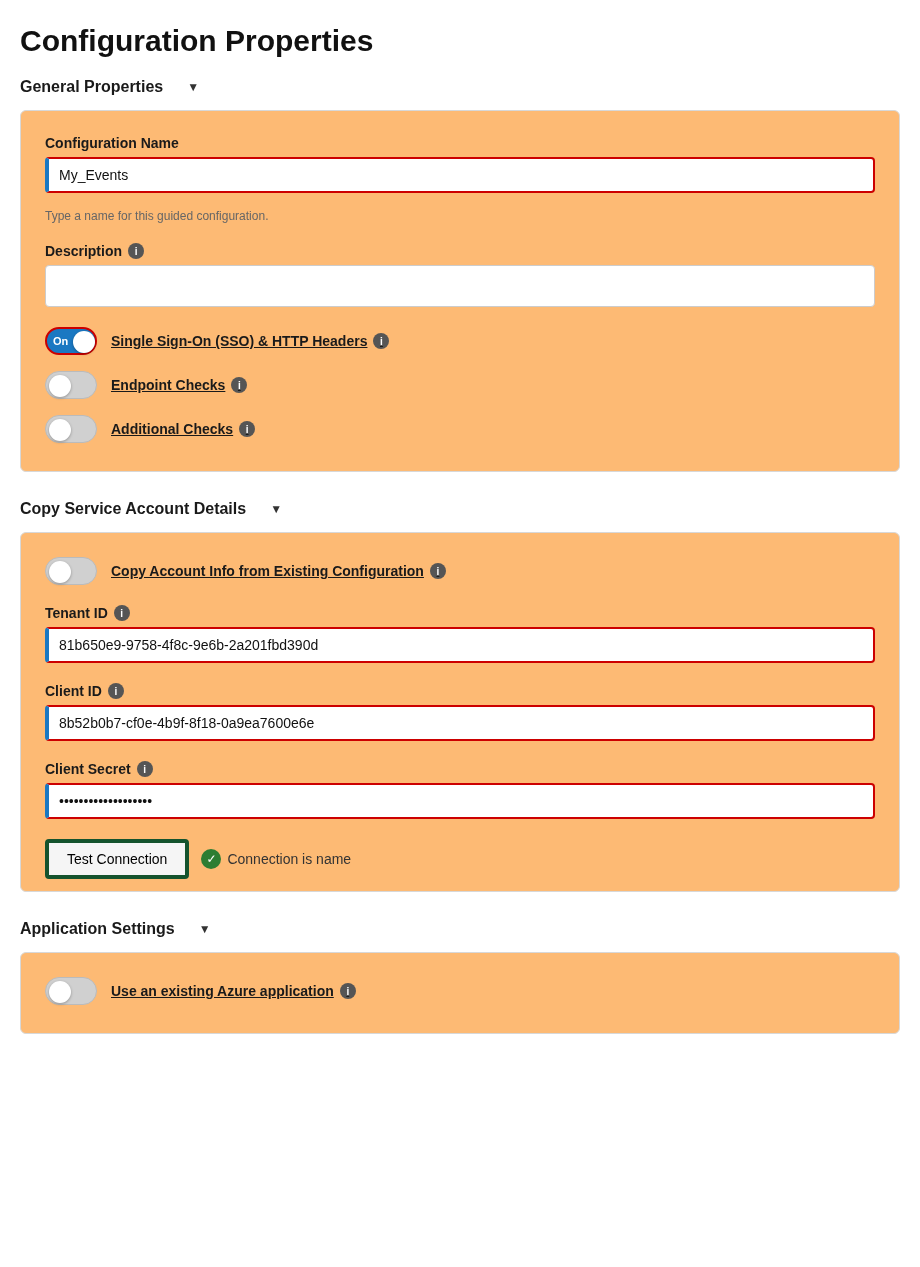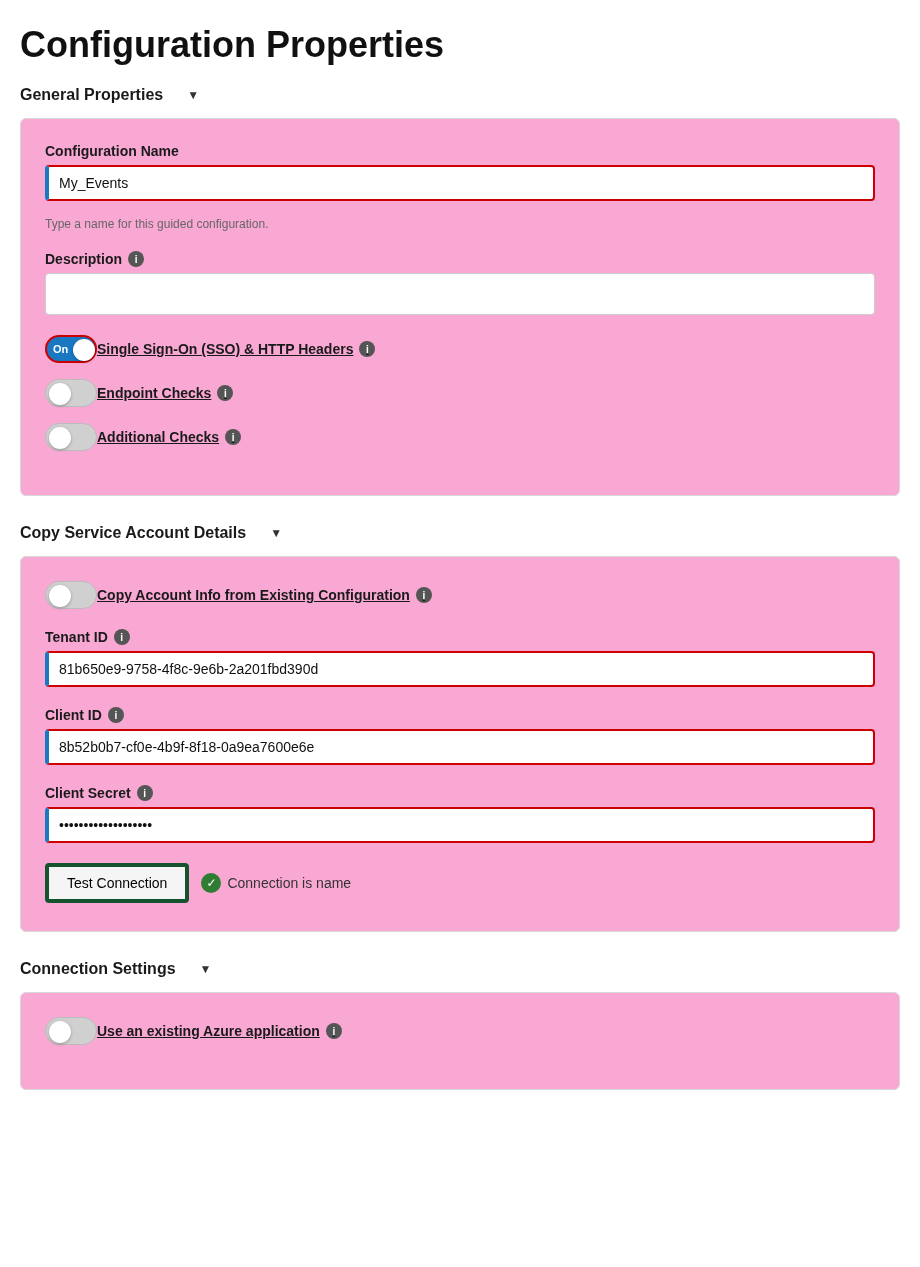--- a/index.html
+++ b/index.html
@@ -5,21 +5,21 @@
     * { box-sizing: border-box; margin: 0; padding: 0; }
     body {
       font-family: -apple-system, BlinkMacSystemFont, "Segoe UI", Arial, sans-serif;
       background: #fff;
       color: #1a1a1a;
       padding: 24px 20px;
       max-width: 920px;
     }
 
     .page-title {
-      font-size: 36px;
+      font-size: 30px;
       font-weight: 700;
       margin-bottom: 20px;
       color: #111;
     }
 
     .section-header {
       display: flex;
       align-items: center;
       gap: 24px;
       font-size: 16px;
@@ -29,23 +29,23 @@
     }
 
     .section-header .chevron {
       font-size: 12px;
       color: #333;
     }
 
     .section-card {
       border: 1px solid #d8d8d8;
       border-radius: 6px;
-      padding: 24px 24px 28px 24px;
+      padding: 24px 24px 12px 24px;
       margin-bottom: 28px;
-      background: #f9a8d4;
+      background: #fdba74;
     }
 
     .field-label {
       font-size: 14px;
       font-weight: 700;
       margin-bottom: 6px;
       display: flex;
       align-items: center;
       gap: 6px;
     }
@@ -82,20 +82,21 @@
       outline: none;
     }
 
     .field-group {
       margin-bottom: 20px;
     }
 
     .toggle-row {
       display: flex;
       align-items: center;
+      gap: 14px;
       margin-bottom: 16px;
     }
 
     
     .toggle {
       position: relative;
       width: 52px;
       height: 28px;
       flex-shrink: 0;
     }
@@ -328,21 +329,21 @@
         <span class="check-circle">✓</span>
         <span>Connection is name</span>
       </div>
     </div>
 
   </div>
 </div>
 
 <div>
   <div class="section-header">
-    <span>Connection Settings</span>
+    <span>Application Settings</span>
     <span class="chevron">▼</span>
   </div>
 
   <div class="section-card">
 
     <div class="toggle-row">
       <div class="toggle">
         <div class="toggle-track off">
           <div class="toggle-knob"></div>
         </div>

